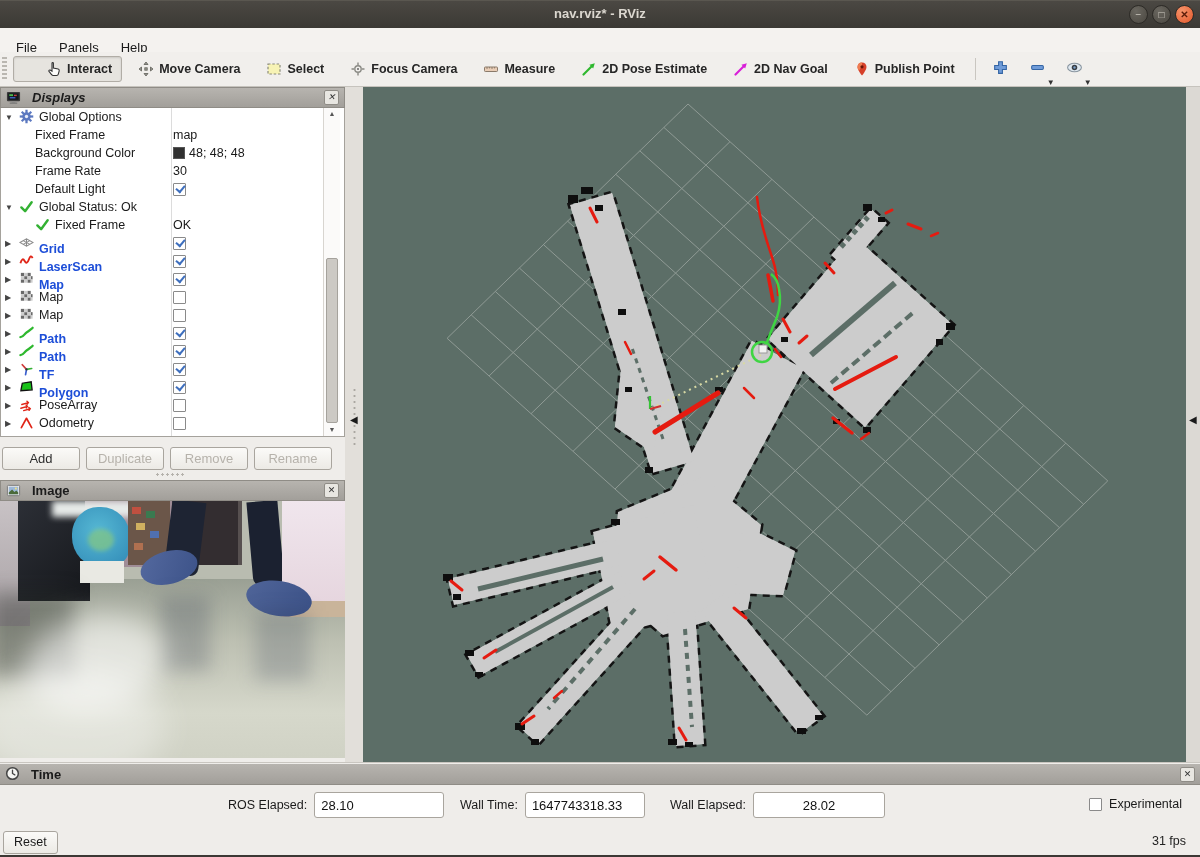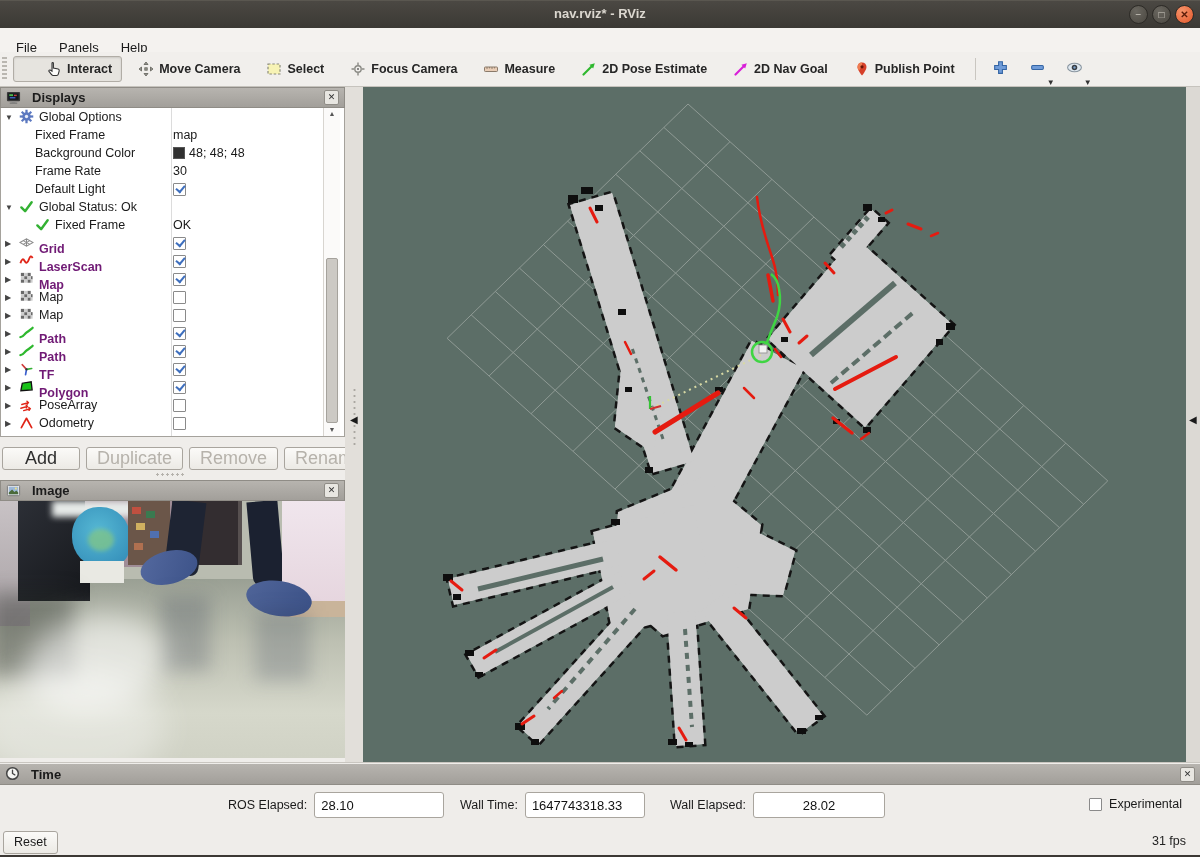--- a/index.html
+++ b/index.html
@@ -44,35 +44,35 @@
   
   .tree{position:absolute;left:0;top:21px;width:345px;height:329px;background:#fff;
     border:1px solid #a5a29c;border-top:none;overflow:hidden;}
   .tree-colline{position:absolute;left:170px;top:0;bottom:0;width:1px;background:#dcdcdc;}
   .trow{position:relative;height:18px;display:flex;align-items:center;font-size:12.5px;padding-left:4px;}
   .texp{width:14px;font-size:8px;color:#444;flex:none;text-align:left;}
   .tind{flex:none;}
   .ticon{width:17px;height:16px;flex:none;margin-right:3px;}
   .ticon svg{display:block;}
   .tlabel{white-space:nowrap;}
-  .tlabel.on{color:#701a75;font-weight:bold;margin-top:12px;}
+  .tlabel.on{color:#1d4ed8;font-weight:bold;margin-top:12px;}
   .tval{position:absolute;left:172px;top:0;height:18px;display:flex;align-items:center;gap:4px;font-size:12.5px;}
   .swatch{width:12px;height:12px;background:#303030;border:1px solid #555;}
   .cbox{width:13px;height:13px;background:#fff;border:1px solid #8a8a8a;border-radius:1px;position:relative;}
   .cbox.on::after{content:"";position:absolute;left:2px;top:1px;width:7px;height:4px;
     border-left:2px solid #3e6fbe;border-bottom:2px solid #3e6fbe;transform:rotate(-50deg);}
   
   .sbar{position:absolute;right:4px;top:0;bottom:0;width:17px;background:#fbfaf9;border-left:1px solid #d8d5d0;}
   .sbar .arr{position:absolute;left:0;width:16px;height:12px;font-size:7px;color:#555;text-align:center;line-height:12px;}
   .sbar .up{top:0;} .sbar .dn{bottom:0;}
   .sthumb{position:absolute;left:2px;width:12px;top:150px;height:165px;background:#ccc9c4;border:1px solid #a5a29c;border-radius:2px;}
   
   .btn-row{position:absolute;left:2px;top:360px;display:flex;gap:6px;}
   .pbtn{height:23px;border-radius:3px;border:1px solid #a9a59e;background:linear-gradient(#fbfaf8,#eceae5);
-    font-size:18px;color:#2e2e2e;padding:0 10px;min-width:78px;text-align:center;line-height:21px;}
+    font-size:13px;color:#2e2e2e;padding:0 10px;min-width:78px;text-align:center;line-height:21px;}
   .pbtn.disabled{color:#b6b2ab;}
   .dots-h{position:absolute;left:155px;top:386px;width:30px;height:3px;
     background-image:radial-gradient(circle,#b5b2ac 1px,transparent 1.2px);background-size:5px 3px;}
   
   .camera{position:absolute;left:0;top:414px;width:345px;height:257px;overflow:hidden;background:#b9bcb0;}
   .camera div{position:absolute;}
   .cam-floor{left:0;top:78px;width:345px;height:179px;
     background:linear-gradient(180deg,#9aa094 0%,#bdc0b2 35%,#d6d8cb 75%,#d0d2c5 100%);}
   .cam-topleftlight{left:52px;top:0;width:90px;height:16px;background:#e6eae8;filter:blur(3px);}
   .cam-leftwall{left:0;top:0;width:30px;height:125px;background:linear-gradient(#c8c2c5,#a8a1a4);}
@@ -230,21 +230,21 @@
       <div class="tb-small"><span><svg viewBox="0 0 16 16" width="17" height="17">
             <ellipse cx="8" cy="8" rx="6.5" ry="4" fill="#dfe8f0" stroke="#8a96a0" stroke-width="1"></ellipse>
             <circle cx="8" cy="8" r="2.6" fill="#3a3f46"></circle>
             <circle cx="8" cy="8" r="1.1" fill="#7aa0c8"></circle>
           </svg></span><span class="caret">▼</span></div>
     </div>
 
   <div class="main">
     <div class="left-col">
 
-      <div class="panel-header" style="top:0;">
+      <div class="panel-header" style="top:0;font-style:italic;">
         <span class="ticon">
             <svg viewBox="0 0 16 16" width="15" height="15">
               <rect x="1" y="2" width="14" height="10" rx="1" fill="#3a3a3a"></rect>
               <rect x="2.5" y="3.5" width="11" height="7" fill="#12161c"></rect>
               <rect x="3.5" y="4.5" width="4" height="2" fill="#4db84d"></rect>
               <rect x="8.5" y="5" width="3" height="1.5" fill="#c04040"></rect>
               <rect x="4" y="7.5" width="6" height="1.5" fill="#4060c0"></rect>
               <rect x="6" y="12" width="4" height="1.5" fill="#8a8a8a"></rect>
               <rect x="4" y="13.5" width="8" height="1" fill="#6a6a6a"></rect>
             </svg>

